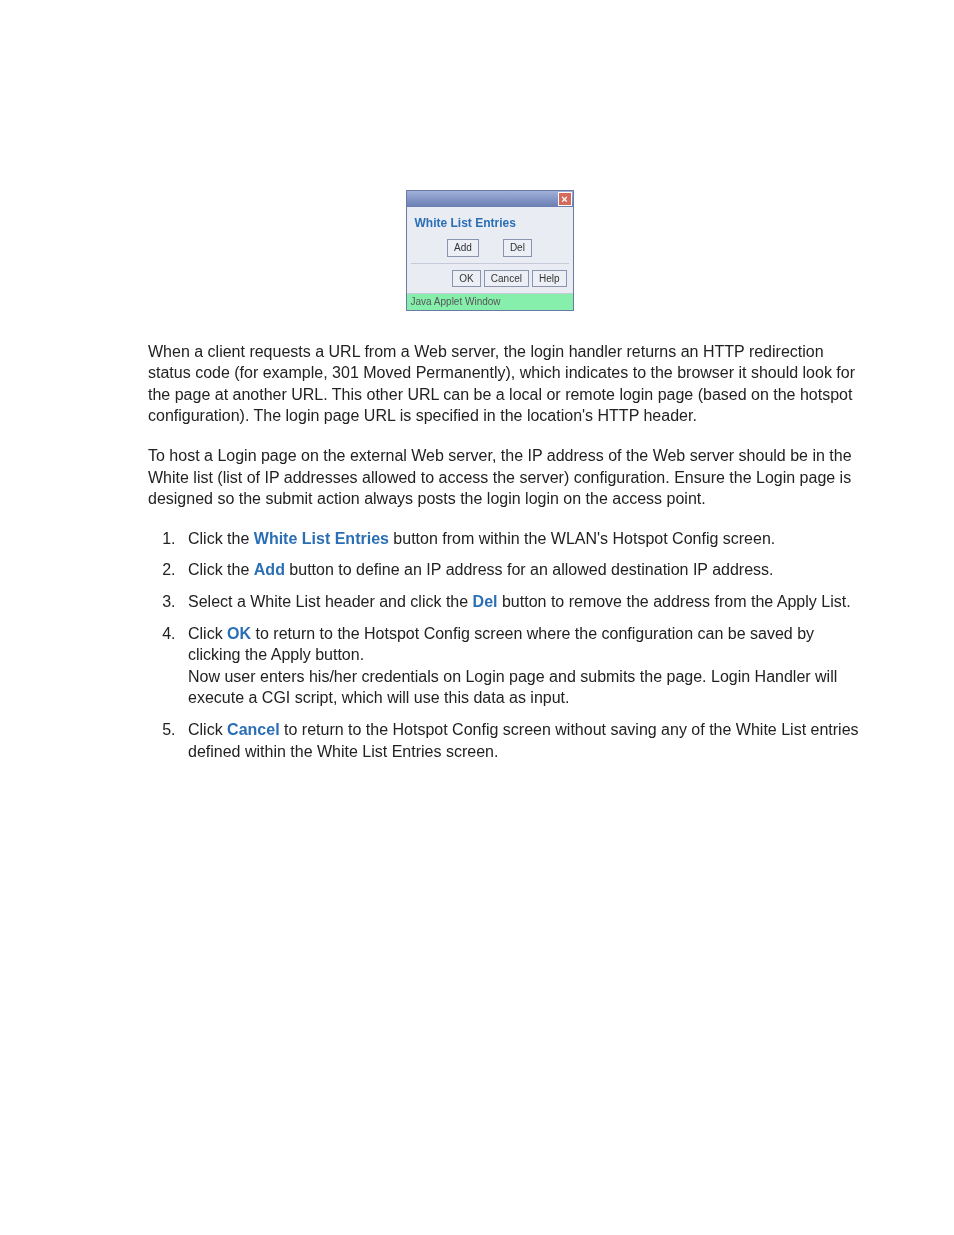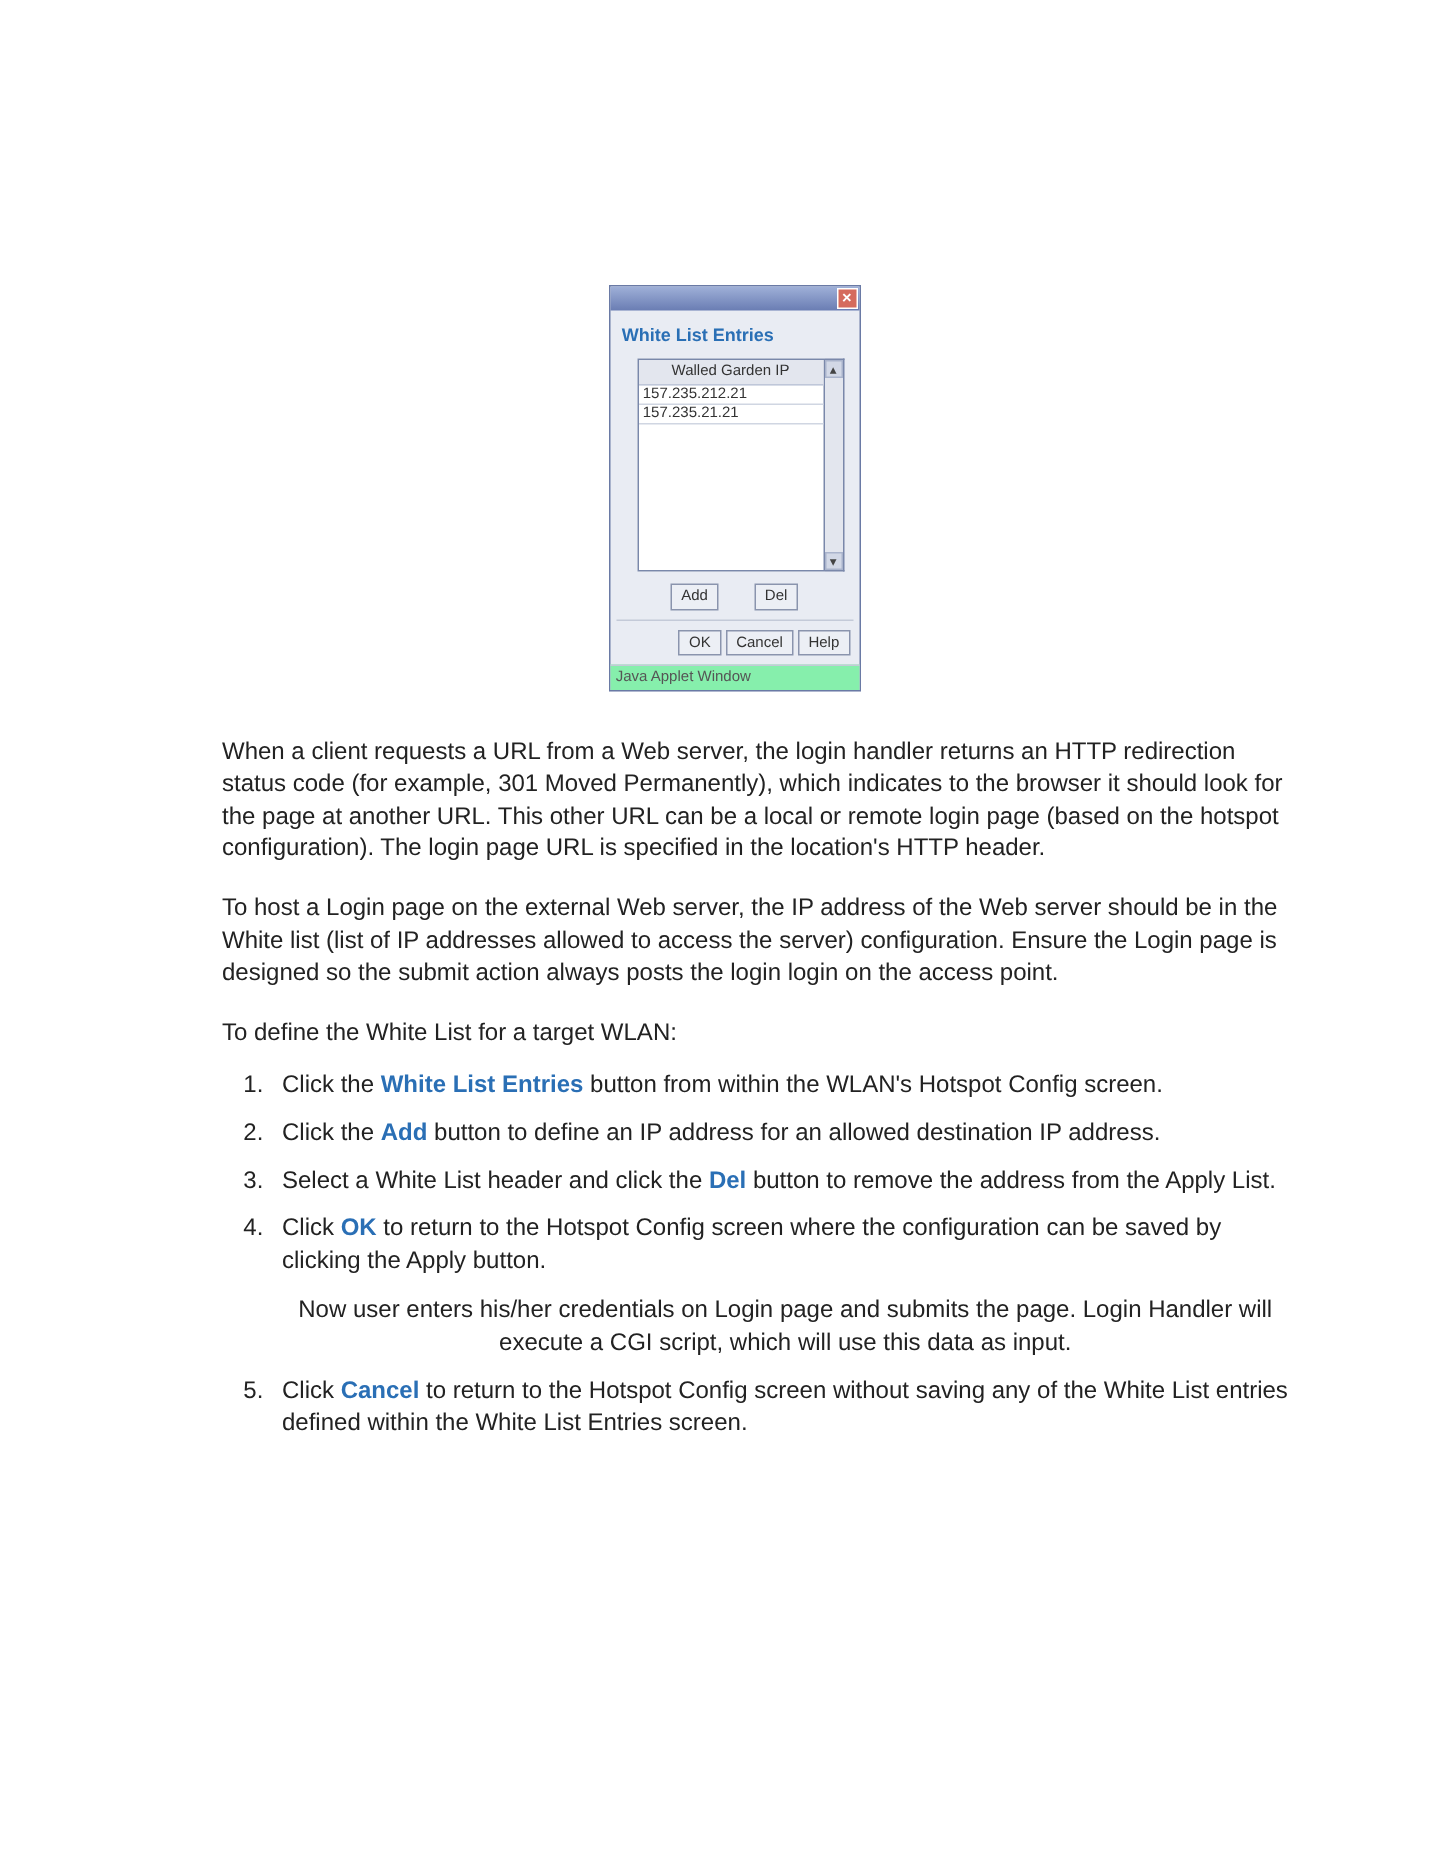--- a/index.html
+++ b/index.html
@@ -142,69 +142,56 @@
   ol.steps {
     margin: 0 0 18px 60px;
     padding: 0;
   }
   ol.steps > li {
     margin-bottom: 10px;
     padding-left: 8px;
   }
   ol.steps > li .sub {
     display: block;
-    margin-top: 12px;
-    text-align: center;
+    margin-top: 0;
   }
   .kw {
     color: #2a6fb5;
     font-weight: bold;
   }
 </style>
 </head>
 <body>
 
 <div class="page">
 
 
   <div class="dialog-wrap">
     <div class="dialog">
       <div class="titlebar">
         <div class="close-btn">×</div>
       </div>
       <div class="dlg-body">
         <div class="dlg-title">White List Entries</div>
-        <div class="list-area">
-          <div class="list-box">
-            <div class="col-header">Walled Garden IP</div>
-            <div class="ip-row">157.235.212.21</div>
-            <div class="ip-row">157.235.21.21</div>
-          </div>
-          <div class="scroll">
-            <div class="arrow">▴</div>
-            <div class="arrow">▾</div>
-          </div>
-        </div>
         <div class="btn-row">
           <div class="wbtn">Add</div>
           <div class="wbtn">Del</div>
         </div>
         <div class="btn-row2">
           <div class="wbtn">OK</div>
           <div class="wbtn">Cancel</div>
           <div class="wbtn">Help</div>
         </div>
       </div>
       <div class="status">Java Applet Window</div>
     </div>
   </div>
 
   <p class="para">When a client requests a URL from a Web server, the login handler returns an HTTP redirection status code (for example, 301 Moved Permanently), which indicates to the browser it should look for the page at another URL. This other URL can be a local or remote login page (based on the hotspot configuration). The login page URL is specified in the location's HTTP header.</p>
   <p class="para">To host a Login page on the external Web server, the IP address of the Web server should be in the White list (list of IP addresses allowed to access the server) configuration. Ensure the Login page is designed so the submit action always posts the login login on the access point.</p>
-  <p class="para-tight">To define the White List for a target WLAN:</p>
 
   <ol class="steps">
     <li>
       <span>Click the </span><span class="kw">White List Entries</span><span> button from within the WLAN's Hotspot Config screen.</span>
     </li>
     <li>
       <span>Click the </span><span class="kw">Add</span><span> button to define an IP address for an allowed destination IP address.</span>
     </li>
     <li>
       <span>Select a White List header and click the </span><span class="kw">Del</span><span> button to remove the address from the Apply List.</span>

